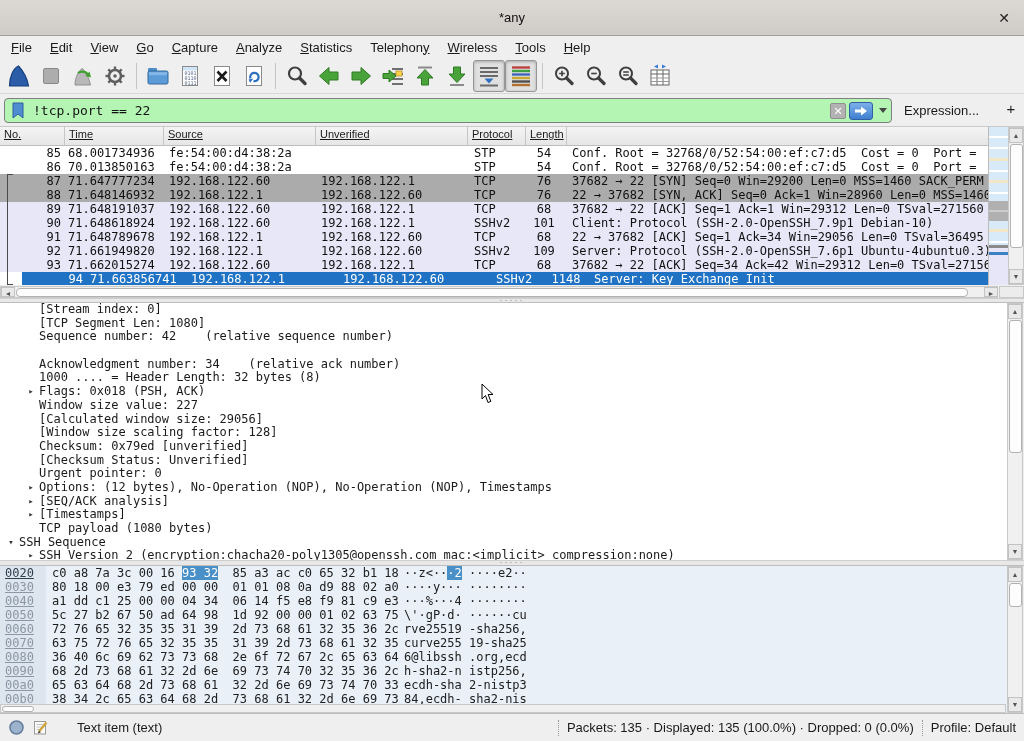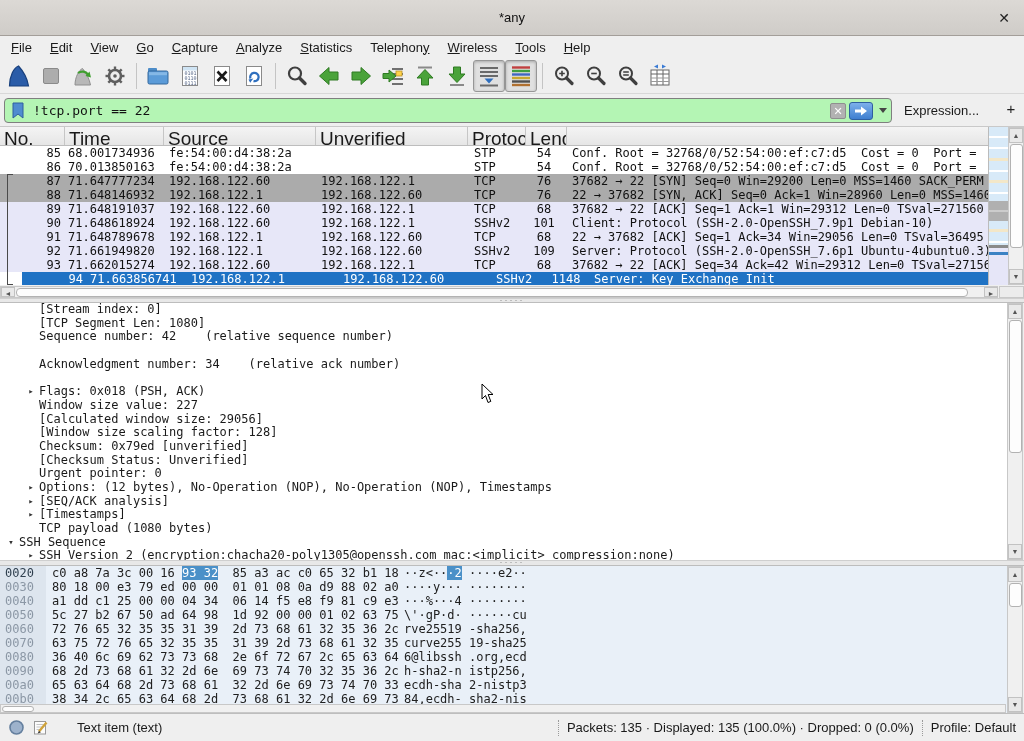--- a/index.html
+++ b/index.html
@@ -43,21 +43,21 @@
   #filter-apply{width:24px;height:18px;background:linear-gradient(#7db0ea,#3f7fd0);
     border:1px solid #2f5fa0;border-radius:3px;display:flex;align-items:center;justify-content:center;}
   #filter-caret{width:0;height:0;border-left:4px solid transparent;border-right:4px solid transparent;
     border-top:5px solid #444;margin-left:6px;}
   #expression-label{position:absolute;left:904px;top:9px;}
   #filter-add{position:absolute;left:1002px;top:6px;width:18px;height:20px;text-align:center;
     font-size:15px;color:#222;}
 
   
   #plist-header{left:0;top:127px;width:1008px;height:19px;background:linear-gradient(#f4f4f4,#e6e6e6);
-    border-bottom:1px solid #bdbdbd;display:flex;font-size:19px;text-decoration:underline;}
+    border-bottom:1px solid #bdbdbd;display:flex;font-size:11px;text-decoration:underline;}
   .hcell{border-right:1px solid #c6c6c6;padding:1px 0 0 4px;overflow:hidden;white-space:nowrap;}
   #plist{left:0;top:146px;width:1016px;height:139px;background:#fff;overflow:hidden;}
   .prow{display:flex;width:988px;height:14px;line-height:14px;
     font-family:"DejaVu Sans Mono",monospace;font-size:12px;color:#111;}
   .prow[data-style="syn"]{background:#ababab;}
   .prow[data-style="tcp"]{background:#e7e7f8;}
   .prow[data-style="selected"]{background:#1f72c4;color:#fff;margin-left:22px;}
   .c{display:block;overflow:hidden;white-space:pre;flex:0 0 auto;}
   .c.no{width:65px;text-align:right;padding-right:4px;}
   .c.time{width:99px;padding-left:3px;}
@@ -98,21 +98,21 @@
     font-family:"DejaVu Sans Mono",monospace;font-size:12px;}
   .drow{display:flex;height:13.7px;line-height:13.7px;white-space:pre;overflow:hidden;}
   .drow .arr{width:16px;flex:0 0 auto;text-align:center;font-size:9px;color:#333;}
   .drow[data-level="0"]{padding-left:3px;}
   .drow[data-level="1"]{padding-left:23px;}
 
   
   #hexpane{left:0;top:566px;width:1007px;height:147px;background:#e9f0f8;overflow:hidden;
     font-family:"DejaVu Sans Mono",monospace;font-size:12px;color:#202020;}
   .xrow{display:flex;height:14px;line-height:14px;white-space:pre;}
-  .xrow .off{width:46px;flex:0 0 auto;padding-left:5px;color:#8b97a5;background:#dde5ee;}
+  .xrow .off{width:46px;flex:0 0 auto;padding-left:5px;color:#8b97a5;background:#dde5ee;text-decoration:underline;}
   .xrow[data-style="current"] .off{color:#30404f;}
   .xrow .hex{padding-left:6px;}
   .xrow .asc{position:absolute;left:404px;}
   .hl{background:#4a90c8;color:#fff;}
   .xwrap{position:relative;}
 
   
   #statusbar{left:0;top:713px;width:1024px;height:28px;background:#efefef;border-top:1px solid #bdbdbd;
     display:flex;align-items:center;}
   .st-sep{width:1px;height:16px;border-left:1px dotted #9a9a9a;margin:0 8px;}
@@ -445,21 +445,21 @@
   <div class="abs" style="left:999px;top:286px;width:25px;height:12px;background:#ececec;border:1px solid #c8c8c8"></div>
 
   <div class="splitter abs" style="top:298px;height:5px">·····</div>
 
   <div id="details" class="abs">
     <div class="drow" data-level="1"><span class="arr"></span><span>[Stream index: 0]</span></div>
     <div class="drow" data-level="1"><span class="arr"></span><span>[TCP Segment Len: 1080]</span></div>
     <div class="drow" data-level="1"><span class="arr"></span><span>Sequence number: 42    (relative sequence number)</span></div>
     <div class="drow" data-level="1"><span class="arr"></span></div>
     <div class="drow" data-level="1"><span class="arr"></span><span>Acknowledgment number: 34    (relative ack number)</span></div>
-    <div class="drow" data-level="1"><span class="arr"></span></div>
+    <div class="drow" data-level="1"><span class="arr"></span><span>1000 .... = Header Length: 32 bytes (8)</span></div>
     <div class="drow" data-level="1"><span class="arr">▸</span><span>Flags: 0x018 (PSH, ACK)</span></div>
     <div class="drow" data-level="1"><span class="arr"></span><span>Window size value: 227</span></div>
     <div class="drow" data-level="1"><span class="arr"></span><span>[Calculated window size: 29056]</span></div>
     <div class="drow" data-level="1"><span class="arr"></span><span>[Window size scaling factor: 128]</span></div>
     <div class="drow" data-level="1"><span class="arr"></span><span>Checksum: 0x79ed [unverified]</span></div>
     <div class="drow" data-level="1"><span class="arr"></span><span>[Checksum Status: Unverified]</span></div>
     <div class="drow" data-level="1"><span class="arr"></span><span>Urgent pointer: 0</span></div>
     <div class="drow" data-level="1"><span class="arr">▸</span><span>Options: (12 bytes), No-Operation (NOP), No-Operation (NOP), Timestamps</span></div>
     <div class="drow" data-level="1"><span class="arr">▸</span><span>[SEQ/ACK analysis]</span></div>
     <div class="drow" data-level="1"><span class="arr">▸</span><span>[Timestamps]</span></div>

